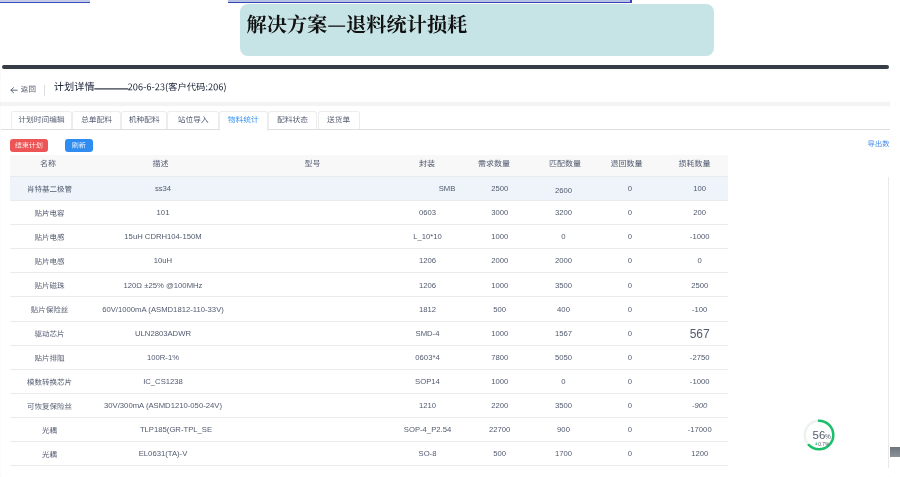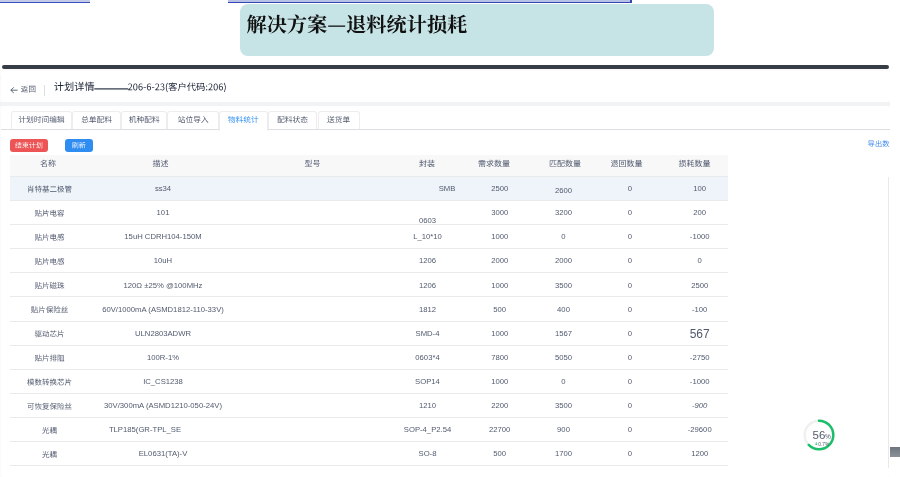--- a/index.html
+++ b/index.html
@@ -61,21 +61,21 @@
 <path d="M20.3 30.2 L20.3 33 M20.3 33 L19.3 31.8 M20.3 33 L21.3 31.8" stroke="#19be6b" stroke-width="0.7" fill="none"></path>
 <text x="22.3" y="33.8" font-family="Liberation Sans, sans-serif" font-size="4.8" fill="#545c6b">0.7%</text>
 </svg>
 <div style="position:absolute;left:83.0px;top:182.9px;width:160px;text-align:center;font-size:7.7px;line-height:12.0px;color:#515a6e;">ss34</div>
 <div style="position:absolute;left:367px;top:182.9px;width:160px;text-align:center;font-size:7.7px;line-height:12.0px;color:#515a6e;">SMB</div>
 <div style="position:absolute;left:459.7px;top:182.9px;width:80px;text-align:center;font-size:7.7px;line-height:12.0px;color:#515a6e;">2500</div>
 <div style="position:absolute;left:523.5px;top:185px;width:80px;text-align:center;font-size:7.7px;line-height:12.0px;color:#515a6e;">2600</div>
 <div style="position:absolute;left:600.0px;top:182.9px;width:60px;text-align:center;font-size:7.7px;line-height:12.0px;color:#515a6e;">0</div>
 <div style="position:absolute;left:659.7px;top:182.9px;width:80px;text-align:center;font-size:7.7px;line-height:12.0px;color:#515a6e;">100</div>
 <div style="position:absolute;left:83.0px;top:207.0px;width:160px;text-align:center;font-size:7.7px;line-height:12.0px;color:#515a6e;">101</div>
-<div style="position:absolute;left:347.5px;top:207.0px;width:160px;text-align:center;font-size:7.7px;line-height:12.0px;color:#515a6e;margin-top:8px;">0603</div>
+<div style="position:absolute;left:347.5px;top:207.0px;width:160px;text-align:center;font-size:7.7px;line-height:12.0px;color:#515a6e;">0603</div>
 <div style="position:absolute;left:459.7px;top:207.0px;width:80px;text-align:center;font-size:7.7px;line-height:12.0px;color:#515a6e;">3000</div>
 <div style="position:absolute;left:523.5px;top:207.0px;width:80px;text-align:center;font-size:7.7px;line-height:12.0px;color:#515a6e;">3200</div>
 <div style="position:absolute;left:600.0px;top:207.0px;width:60px;text-align:center;font-size:7.7px;line-height:12.0px;color:#515a6e;">0</div>
 <div style="position:absolute;left:659.7px;top:207.0px;width:80px;text-align:center;font-size:7.7px;line-height:12.0px;color:#515a6e;">200</div>
 <div style="position:absolute;left:83.0px;top:231.2px;width:160px;text-align:center;font-size:7.7px;line-height:12.0px;color:#515a6e;">15uH CDRH104-150M</div>
 <div style="position:absolute;left:347.5px;top:231.2px;width:160px;text-align:center;font-size:7.7px;line-height:12.0px;color:#515a6e;">L_10*10</div>
 <div style="position:absolute;left:459.7px;top:231.2px;width:80px;text-align:center;font-size:7.7px;line-height:12.0px;color:#515a6e;">1000</div>
 <div style="position:absolute;left:523.5px;top:231.2px;width:80px;text-align:center;font-size:7.7px;line-height:12.0px;color:#515a6e;">0</div>
 <div style="position:absolute;left:600.0px;top:231.2px;width:60px;text-align:center;font-size:7.7px;line-height:12.0px;color:#515a6e;">0</div>
 <div style="position:absolute;left:659.7px;top:231.2px;width:80px;text-align:center;font-size:7.7px;line-height:12.0px;color:#515a6e;">-1000</div>
@@ -114,26 +114,26 @@
 <div style="position:absolute;left:459.7px;top:376.0px;width:80px;text-align:center;font-size:7.7px;line-height:12.0px;color:#515a6e;">1000</div>
 <div style="position:absolute;left:523.5px;top:376.0px;width:80px;text-align:center;font-size:7.7px;line-height:12.0px;color:#515a6e;">0</div>
 <div style="position:absolute;left:600.0px;top:376.0px;width:60px;text-align:center;font-size:7.7px;line-height:12.0px;color:#515a6e;">0</div>
 <div style="position:absolute;left:659.7px;top:376.0px;width:80px;text-align:center;font-size:7.7px;line-height:12.0px;color:#515a6e;">-1000</div>
 <div style="position:absolute;left:83.0px;top:400.2px;width:160px;text-align:center;font-size:7.7px;line-height:12.0px;color:#515a6e;">30V/300mA (ASMD1210-050-24V)</div>
 <div style="position:absolute;left:347.5px;top:400.2px;width:160px;text-align:center;font-size:7.7px;line-height:12.0px;color:#515a6e;">1210</div>
 <div style="position:absolute;left:459.7px;top:400.2px;width:80px;text-align:center;font-size:7.7px;line-height:12.0px;color:#515a6e;">2200</div>
 <div style="position:absolute;left:523.5px;top:400.2px;width:80px;text-align:center;font-size:7.7px;line-height:12.0px;color:#515a6e;">3500</div>
 <div style="position:absolute;left:600.0px;top:400.2px;width:60px;text-align:center;font-size:7.7px;line-height:12.0px;color:#515a6e;">0</div>
 <div style="position:absolute;left:659.7px;top:400.2px;width:80px;text-align:center;font-size:7.7px;line-height:12.0px;color:#515a6e;font-style:italic;">-900</div>
-<div style="position:absolute;left:65px;top:424.3px;width:160px;text-align:center;font-size:7.7px;line-height:12.0px;color:#515a6e;">TLP185(GR-TPL_SE</div>
+<div style="position:absolute;left:96px;top:424.3px;width:160px;text-align:center;font-size:7.7px;line-height:12.0px;color:#515a6e;">TLP185(GR-TPL_SE</div>
 <div style="position:absolute;left:347.5px;top:424.3px;width:160px;text-align:center;font-size:7.7px;line-height:12.0px;color:#515a6e;">SOP-4_P2.54</div>
 <div style="position:absolute;left:459.7px;top:424.3px;width:80px;text-align:center;font-size:7.7px;line-height:12.0px;color:#515a6e;">22700</div>
 <div style="position:absolute;left:523.5px;top:424.3px;width:80px;text-align:center;font-size:7.7px;line-height:12.0px;color:#515a6e;">900</div>
 <div style="position:absolute;left:600.0px;top:424.3px;width:60px;text-align:center;font-size:7.7px;line-height:12.0px;color:#515a6e;">0</div>
-<div style="position:absolute;left:659.7px;top:424.3px;width:80px;text-align:center;font-size:7.7px;line-height:12.0px;color:#515a6e;">-29600</div>
+<div style="position:absolute;left:659.7px;top:424.3px;width:80px;text-align:center;font-size:7.7px;line-height:12.0px;color:#515a6e;">-17000</div>
 <div style="position:absolute;left:83.0px;top:448.4px;width:160px;text-align:center;font-size:7.7px;line-height:12.0px;color:#515a6e;">EL0631(TA)-V</div>
 <div style="position:absolute;left:347.5px;top:448.4px;width:160px;text-align:center;font-size:7.7px;line-height:12.0px;color:#515a6e;">SO-8</div>
 <div style="position:absolute;left:459.7px;top:448.4px;width:80px;text-align:center;font-size:7.7px;line-height:12.0px;color:#515a6e;">500</div>
 <div style="position:absolute;left:523.5px;top:448.4px;width:80px;text-align:center;font-size:7.7px;line-height:12.0px;color:#515a6e;">1700</div>
 <div style="position:absolute;left:600.0px;top:448.4px;width:60px;text-align:center;font-size:7.7px;line-height:12.0px;color:#515a6e;">0</div>
 <div style="position:absolute;left:659.7px;top:448.4px;width:80px;text-align:center;font-size:7.7px;line-height:12.0px;color:#515a6e;">1200</div>
 <svg width="900" height="477" viewBox="0 0 900 477" style="position:absolute;left:0;top:0;z-index:30;pointer-events:none">
     <defs>
       <path id="g0" d="M82 -63V-98H96V-63ZM203 -114 168 -117V-80H147C151 -86 154 -92 156 -99C162 -99 165 -101 166 -104L134 -114C132 -92 126 -70 120 -54V-112C155 -126 174 -151 182 -185H206C204 -161 203 -149 200 -146C198 -145 197 -145 194 -145C190 -145 179 -145 174 -146V-142C181 -141 186 -138 188 -135C192 -131 192 -125 192 -118C203 -118 211 -120 218 -124C227 -131 230 -146 232 -181C237 -182 240 -183 241 -185L217 -205L203 -192H118L120 -185H151C149 -158 141 -134 120 -116V-136C125 -137 129 -139 130 -141L104 -161L93 -147H75C86 -155 97 -166 105 -174C110 -174 112 -175 114 -177L90 -198L77 -184H61L68 -197C73 -197 76 -199 77 -202L43 -213C36 -181 22 -150 8 -130L10 -128C16 -131 20 -134 25 -138V-96C25 -58 24 -16 7 19L10 21C34 0 43 -28 47 -56H62V-14H65C76 -14 82 -18 82 -20V-56H96V-11C96 -8 94 -6 91 -6C86 -6 67 -7 67 -7V-4C77 -2 81 0 84 4C88 8 88 14 89 22C116 19 120 10 120 -8V-49L122 -48C130 -55 137 -63 143 -73H168V-38H120L122 -31H168V22H172C183 22 195 17 195 14V-31H241C244 -31 247 -32 248 -35C238 -44 223 -56 223 -56L210 -38H195V-73H234C238 -73 240 -74 241 -77C232 -85 218 -96 218 -96L205 -80H195V-108C201 -108 203 -111 203 -114ZM62 -63H48C48 -74 49 -86 49 -96V-98H62ZM82 -106V-140H96V-106ZM62 -106H49V-140H62ZM39 -152C46 -160 52 -168 57 -177H78C76 -168 72 -156 68 -147H53Z"></path>
       <path id="g1" d="M20 -66C18 -66 8 -66 8 -66V-62C14 -61 18 -60 22 -58C28 -54 29 -32 24 -7C26 2 32 6 38 6C51 6 60 -2 60 -15C61 -36 51 -44 50 -56C50 -63 52 -72 54 -79C58 -92 77 -144 88 -172L84 -173C35 -80 35 -80 28 -71C26 -66 24 -66 20 -66ZM18 -201 16 -200C27 -188 37 -170 39 -154C67 -133 92 -189 18 -201ZM188 -156V-92H154C154 -99 155 -107 155 -115V-156ZM126 -210V-163H87L89 -156H126V-115C126 -107 125 -99 124 -92H70L72 -85H124C118 -41 98 -6 44 20L45 22C118 3 145 -36 153 -85H154C160 -45 175 0 220 22C222 5 230 -3 244 -6V-9C191 -25 167 -53 158 -85H241C244 -85 246 -86 247 -89C240 -97 226 -110 226 -110L217 -96V-151C222 -152 226 -154 228 -156L200 -178L186 -163H155V-200C162 -201 163 -203 164 -207Z"></path>

